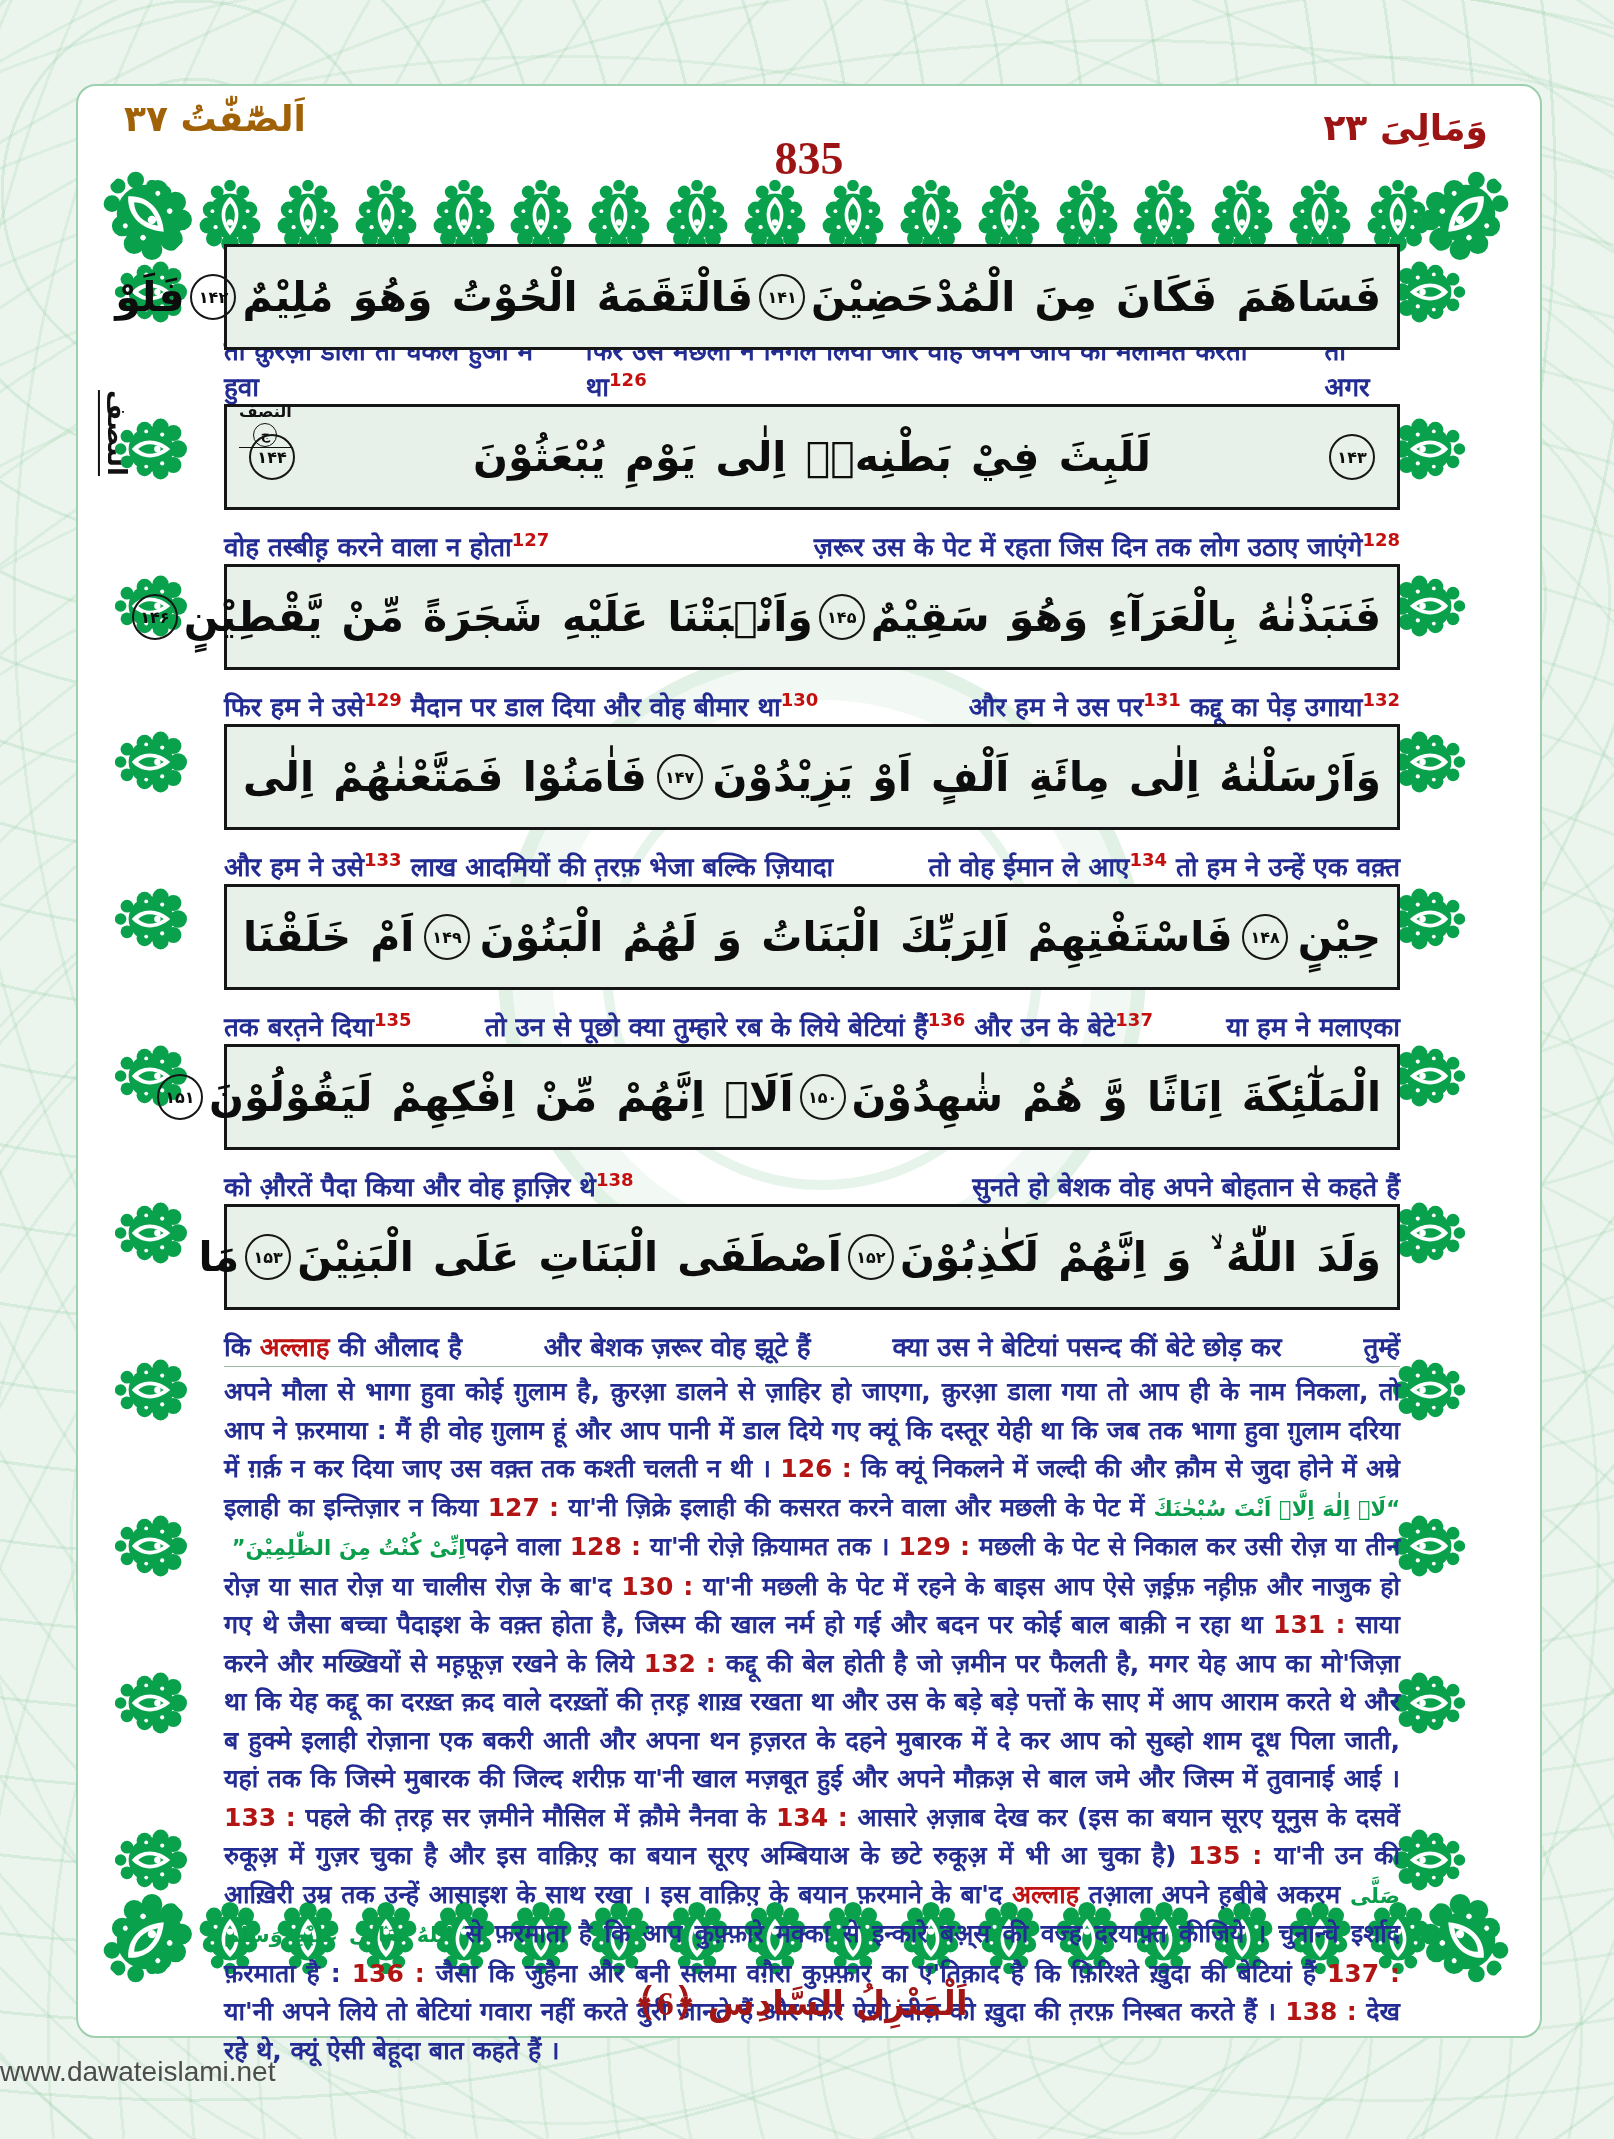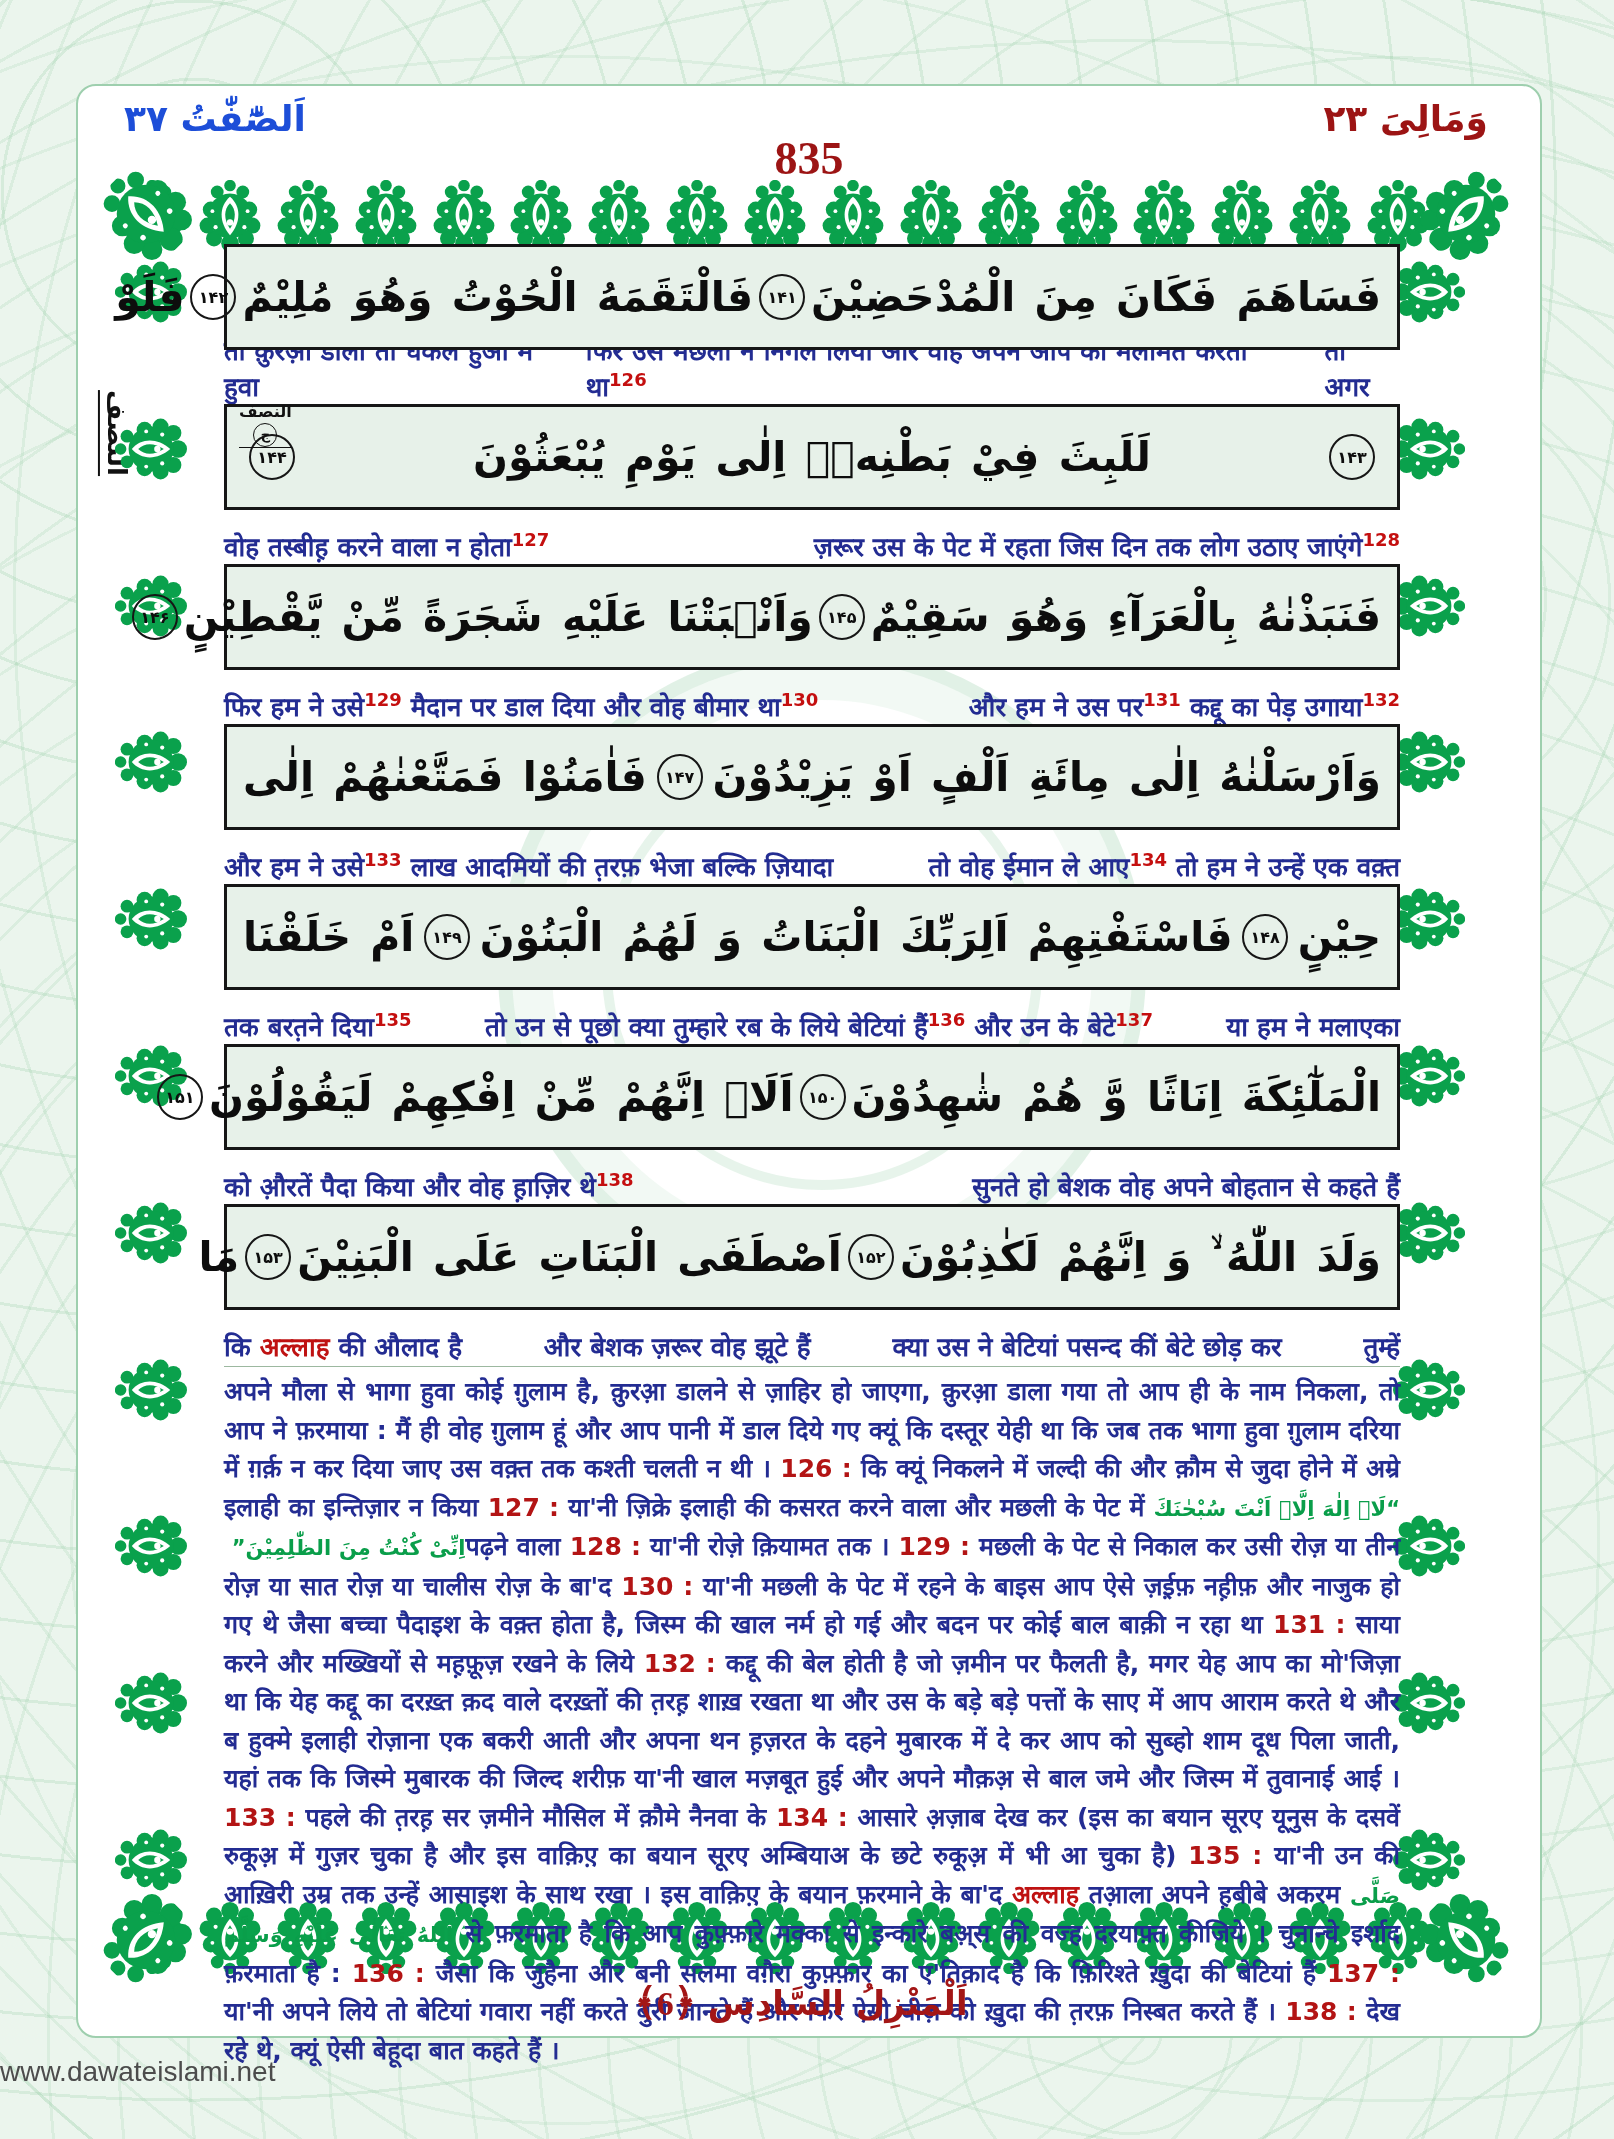--- a/index.html
+++ b/index.html
@@ -11,24 +11,24 @@
       repeating-radial-gradient(circle at 12% 9%, rgba(150,205,165,0) 0 34px, rgba(150,205,165,.25) 34px 37px, rgba(150,205,165,0) 37px 78px),
       repeating-radial-gradient(circle at 86% 28%, rgba(150,205,165,0) 0 28px, rgba(150,205,165,.20) 28px 31px, rgba(150,205,165,0) 31px 64px),
       repeating-radial-gradient(circle at 35% 72%, rgba(150,205,165,0) 0 42px, rgba(150,205,165,.18) 42px 45px, rgba(150,205,165,0) 45px 90px),
       repeating-radial-gradient(circle at 70% 95%, rgba(150,205,165,0) 0 30px, rgba(150,205,165,.20) 30px 33px, rgba(150,205,165,0) 33px 70px);
   }
   .card{
     position:absolute;left:76px;top:84px;width:1462px;height:1950px;
     background:#fff;border:2px solid #9ecfae;border-radius:20px;
   }
   
-  .hdr-left{position:absolute;left:46px;top:12px;font-size:36px;font-weight:bold;color:#1d4ed8;direction:rtl;}
+  .hdr-left{position:absolute;left:46px;top:12px;font-size:36px;font-weight:bold;color:#a16207;direction:rtl;}
   .hdr-page{position:absolute;left:0;right:0;top:22px;text-align:center;font-family:"Liberation Serif",serif;
     font-size:46px;font-weight:bold;color:#9c1414;margin-top:24px;}
-  .hdr-right{position:absolute;right:52px;top:12px;font-size:36px;font-weight:bold;color:#9c1414;direction:rtl;}
+  .hdr-right{position:absolute;right:52px;top:21px;font-size:36px;font-weight:bold;color:#9c1414;direction:rtl;}
   
   .nisf-vert{position:absolute;left:-6px;top:330px;font-size:26px;font-weight:bold;color:#111;
     transform:rotate(90deg);transform-origin:center;border-bottom:2px solid #111;padding-bottom:2px;direction:rtl;}
   
   .band{position:absolute;display:flex;justify-content:space-between;align-items:center;}
   .band svg{width:64px;height:72px;flex:0 0 auto;}
   .band-top{left:42px;top:94px;width:1310px;height:72px;}
   .band-top svg{transform:rotate(180deg);}
   .band-bottom{left:42px;top:1816px;width:1310px;height:72px;}
   .band-left{left:40px;top:170px;width:66px;height:1640px;flex-direction:column;}

